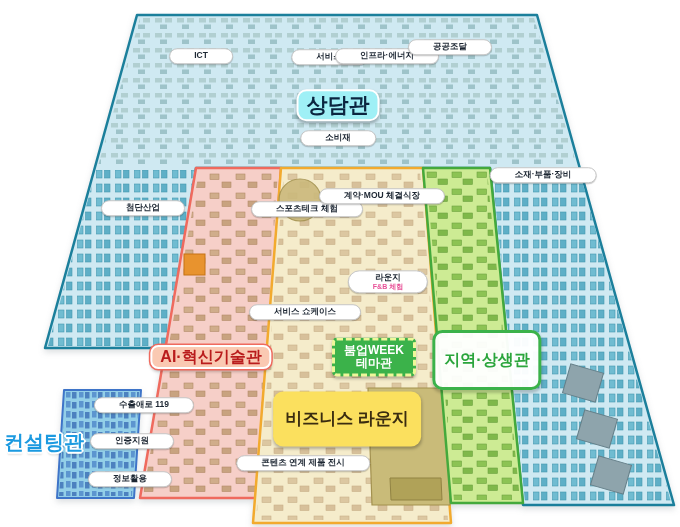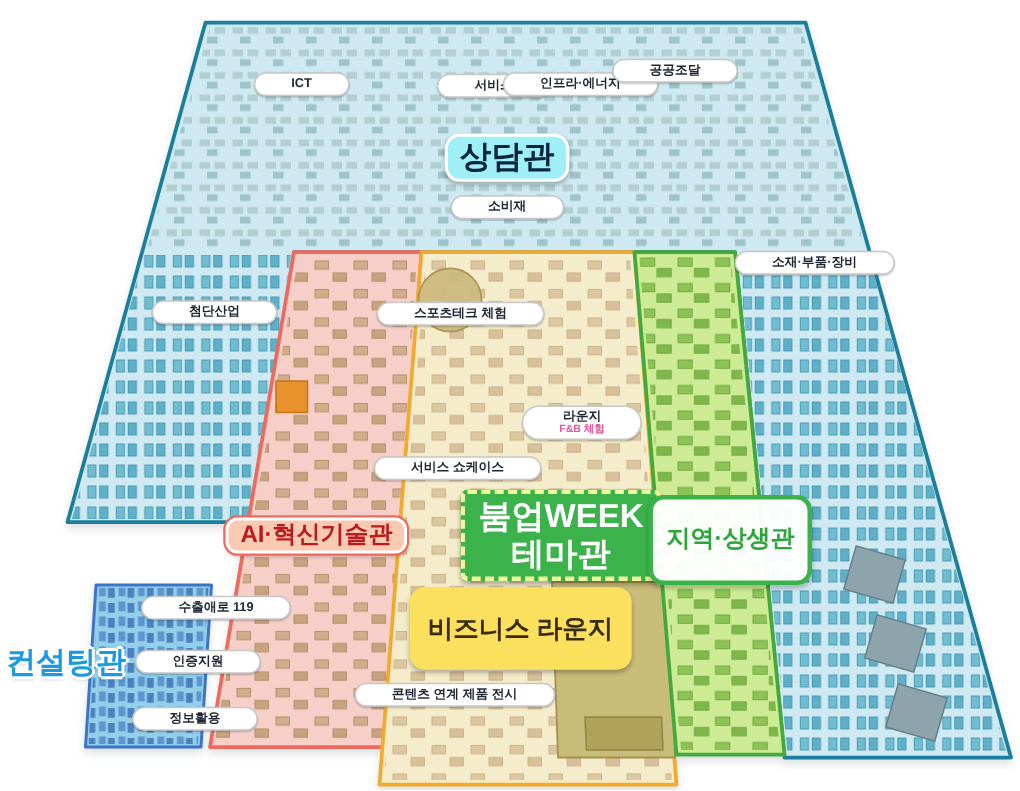--- a/index.html
+++ b/index.html
@@ -20,21 +20,21 @@
     padding:2px 8px;font-size:21px;font-weight:800;color:#0b2540;
     box-shadow:0 2px 3px rgba(0,0,0,.25);
   }
   .hall-ai{
     background:#fac9b2;border:2px solid #ffffff;border-radius:8px;
     padding:1px 8px;font-size:16px;font-weight:700;color:#b91c1c;
     box-shadow:0 0 0 1.5px #ef6a5e,0 2px 3px rgba(0,0,0,.2);
   }
   .hall-boomup{
     background:#3bb24a;border:3px dashed #eef79a;border-radius:5px;
-    padding:3px 9px;font-size:22px;font-weight:800;color:#ffffff;
+    padding:3px 9px;font-size:12px;font-weight:800;color:#ffffff;
     box-shadow:0 2px 3px rgba(0,0,0,.25);
   }
   .hall-jiyeok{
     background:rgba(255,255,255,.96);border:3px solid #3bb24a;border-radius:10px;
     padding:18px 9px;font-size:16px;font-weight:800;color:#2ba53c;
     box-shadow:0 2px 3px rgba(0,0,0,.2);
   }
   .hall-biz{
     background:#fbe05e;border-radius:10px;padding:18px 12px;
     font-size:17px;font-weight:800;color:#3a2c10;
@@ -105,20 +105,21 @@
   </svg>
 
   <div class="lbl pill" style="left:201px;top:56px">ICT</div>
   <div class="lbl pill" style="left:329px;top:57px">서비스</div>
   <div class="lbl pill" style="left:387px;top:56px">인프라·에너지</div>
   <div class="lbl pill" style="left:450px;top:47px">공공조달</div>
   <div class="lbl pill" style="left:338px;top:138px">소비재</div>
   <div class="lbl pill" style="left:143px;top:208px">첨단산업</div>
   <div class="lbl pill" style="left:543px;top:175px">소재·부품·장비</div>
   <div class="lbl pill" style="left:307px;top:209px">스포츠테크 체험</div>
+  <div class="lbl pill" style="left:382px;top:196px">계약·MOU 체결식장</div>
   <div class="lbl pill" style="left:388px;top:282px">
     <span>라운지</span>
     <span class="sub">F&amp;B 체험</span>
   </div>
   <div class="lbl pill" style="left:305px;top:312px">서비스 쇼케이스</div>
   <div class="lbl pill" style="left:144px;top:405px">수출애로 119</div>
   <div class="lbl pill" style="left:132px;top:441px">인증지원</div>
   <div class="lbl pill" style="left:130px;top:479px">정보활용</div>
   <div class="lbl pill" style="left:303px;top:463px">콘텐츠 연계 제품 전시</div>
 

